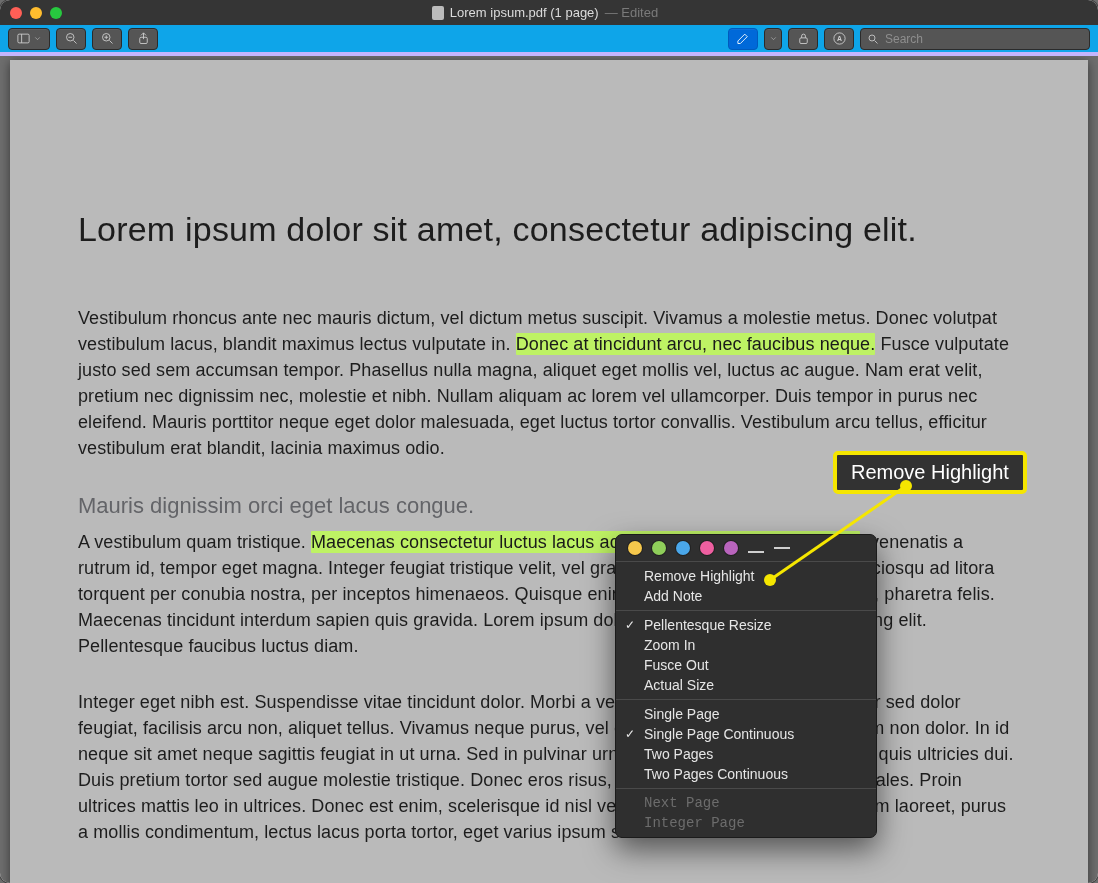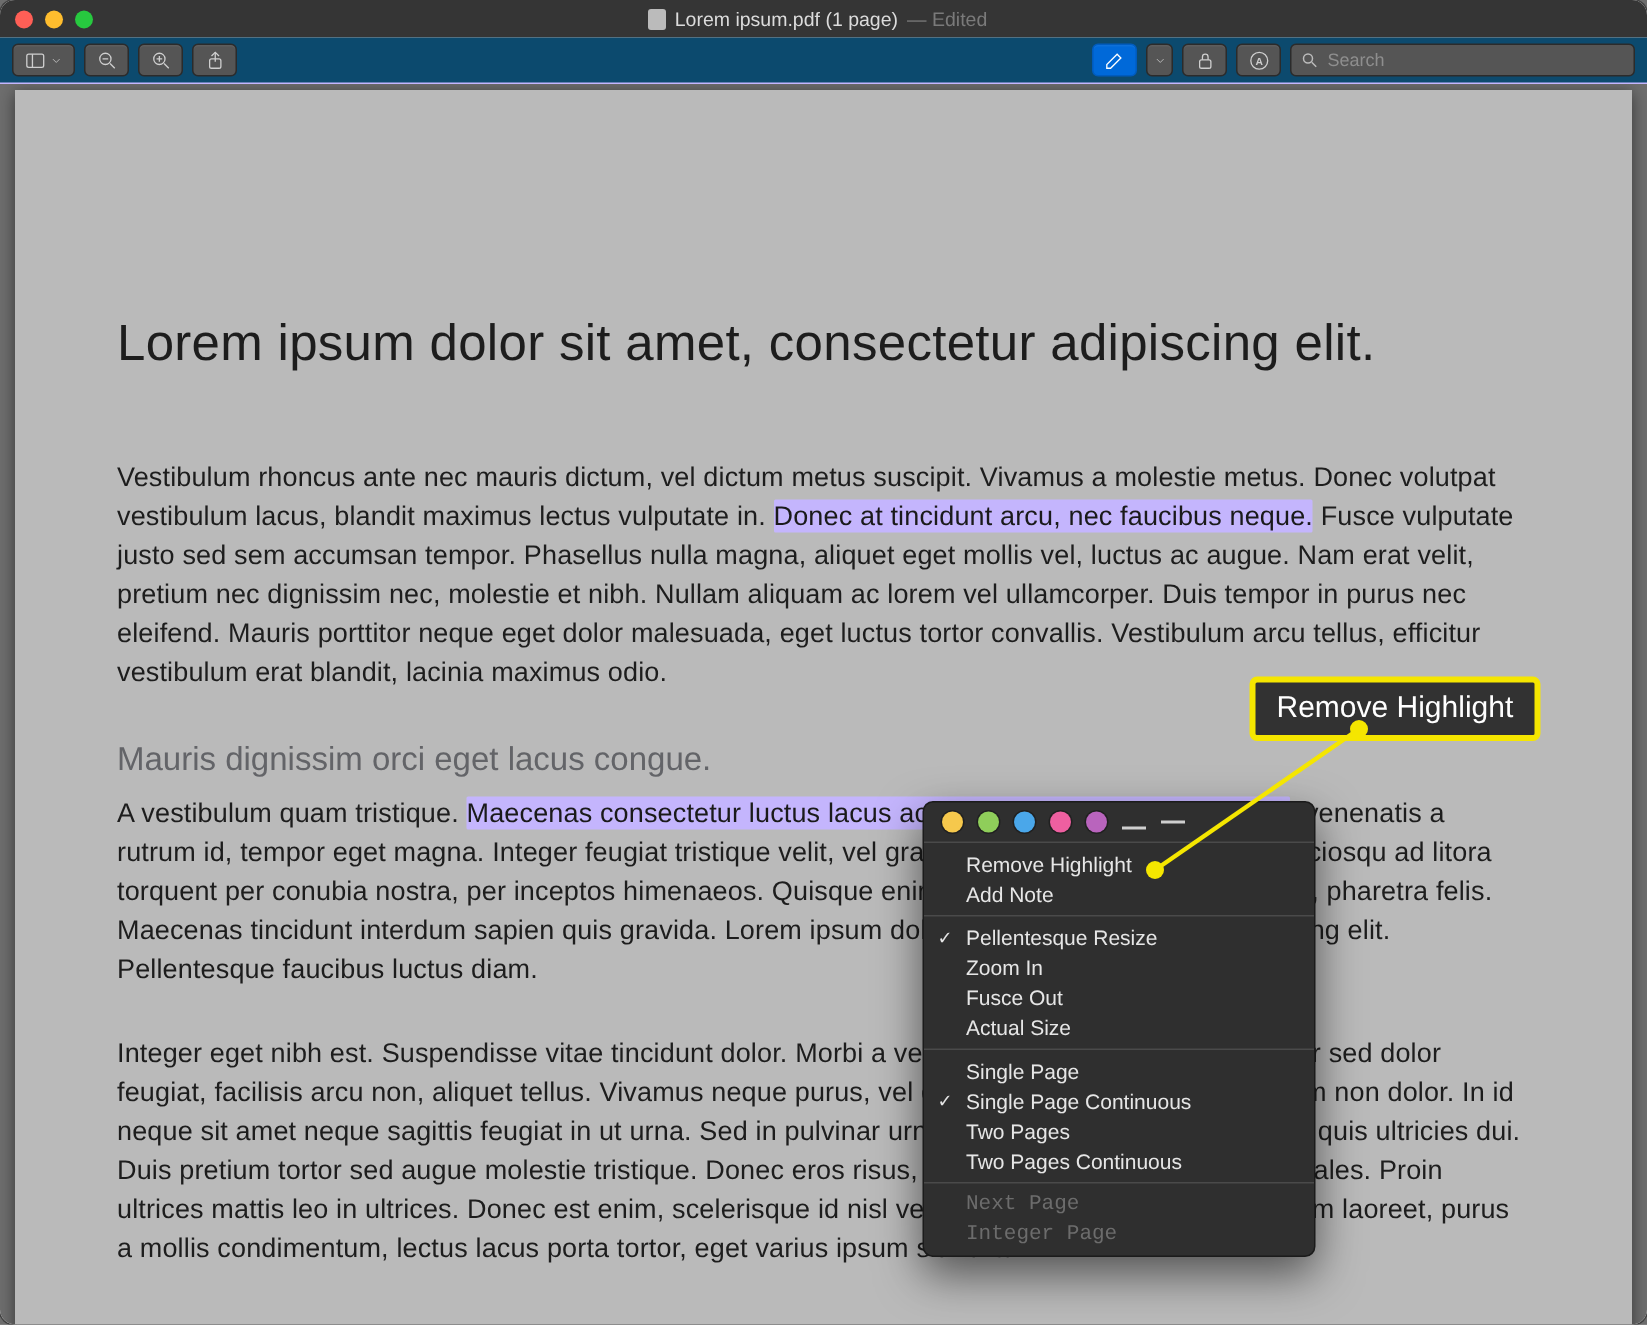--- a/index.html
+++ b/index.html
@@ -5,39 +5,39 @@
   * { box-sizing: border-box; margin: 0; padding: 0; }
   html, body { width: 1098px; height: 883px; font-family: -apple-system, "Helvetica Neue", Arial, sans-serif; background: #6d6d6d; overflow: hidden; position: relative; }
   .window { width: 1098px; height: 883px; background: #fff; border-radius: 10px; overflow: hidden; position: relative; box-shadow: 0 0 0 1px rgba(0,0,0,.4); }
   .titlebar { height: 25px; background: #353535; display: flex; align-items: center; padding: 0 10px; color: #999; font-size: 13px; }
   .traffic { display: flex; gap: 8px; }
   .traffic span { width: 12px; height: 12px; border-radius: 50%; }
   .titlebar .title { flex: 1; text-align: center; display: flex; justify-content: center; align-items: center; gap: 6px; }
   .titlebar .title .fname { color: #dcdcdc; }
   .titlebar .title .edited { color: #7a7a7a; }
   .doc-icon { width: 12px; height: 14px; display: inline-block; background: #bbb; border-radius: 2px; position: relative; }
-  .toolbar { height: 31px; background: #0c4a6e; border-bottom: 1px solid #c4b5fd; display: flex; align-items: center; padding: 0 8px; gap: 6px; justify-content: center; }
+  .toolbar { height: 31px; background: #0ea5e9; border-bottom: 4px solid #c4b5fd; display: flex; align-items: center; padding: 0 8px; gap: 6px; justify-content: center; }
   .tb-btn { background: #555; border: 1px solid #2b2b2b; border-radius: 4px; height: 22px; min-width: 30px; display: flex; align-items: center; justify-content: center; color: #ddd; font-size: 12px; box-shadow: inset 0 1px 0 rgba(255,255,255,.05); }
   .tb-btn svg { width: 15px; height: 15px; stroke: #cfcfcf; fill: none; stroke-width: 1.4; }
   .tb-btn.sidebar { min-width: 42px; }
   .spacer { flex: 1; }
   .tb-btn.markup { background: #0069d9; border-color: #005bbd; min-width: 30px; position: relative; }
   .tb-btn.markup svg { stroke:#fff; }
   .tb-btn.mdrop { min-width: 18px; padding:0; }
   .tb-btn.circleA { font-weight: 600; font-size: 12px; border-radius: 4px; }
   .search-wrap { background: #555; border:1px solid #2b2b2b; border-radius:4px; height:22px; width:230px; display:flex; align-items:center; gap:6px; padding:0 6px; }
   .search-wrap svg { width:12px; height:12px; stroke:#bbb; fill:none; stroke-width:2; }
   .search-wrap input { background: transparent; border:0; outline:0; color:#ddd; font-size:12px; flex:1; }
   .search-wrap input::placeholder { color:#8e8e8e; }
   .viewport { position: absolute; top:56px; bottom:0; left:0; right:0; background:#6e6e6e; overflow:hidden; }
   .page { position:absolute; left:10px; right:10px; top:4px; background:#bababa; bottom:-20px; box-shadow: 0 2px 10px rgba(0,0,0,.5); padding: 150px 68px 40px 68px; color:#191919; }
   .page h1 { font-size: 34px; font-weight: 400; color:#1d1d1d; letter-spacing:.2px; margin-bottom: 56px; }
   .page p { font-size: 18px; line-height: 26px; color:#1d1d1d; margin-bottom: 30px; letter-spacing:.1px; }
   .page h2.sub { font-size: 22px; font-weight: 400; color:#636468; margin-top:32px; margin-bottom:10px; }
-  .hl { background:#c4b5fd; color:#1a1a1a; border-radius:1px; padding:1px 0; }
+  .hl { background:#bef264; color:#1a1a1a; border-radius:1px; padding:1px 0; }
   .context-menu { position:absolute; left:615px; top:534px; width:262px; background:#2f2f2f; border:1px solid #1b1b1b; border-radius:7px; box-shadow: 0 12px 30px rgba(0,0,0,.55); overflow:hidden; font-size:14px; color:#e8e8e8; }
   .cm-colors { display:flex; align-items:center; gap:10px; padding:6px 12px; border-bottom:1px solid #4a4a4a; }
   .cm-colors .dot { width:14px; height:14px; border-radius:50%; box-shadow: 0 0 0 1px rgba(0,0,0,.3); }
   .cm-colors .under { width:16px; height:10px; border-bottom:2px solid #cfcfcf; }
   .cm-colors .strike { width:16px; height:2px; background:#cfcfcf; }
   .cm-section { padding:4px 0; border-bottom:1px solid #4a4a4a; }
   .cm-section:last-child { border-bottom:0; }
   .cm-item { display:flex; align-items:center; height:20px; padding:0 14px 0 28px; position:relative; cursor:default; color:#e6e6e6; }
   .cm-item.disabled { color:#6c6c6c;font-family:Liberation Mono, monospace; }
   .cm-item .check { position:absolute; left:9px; top:3px; font-size:12px; color:#e6e6e6; }

